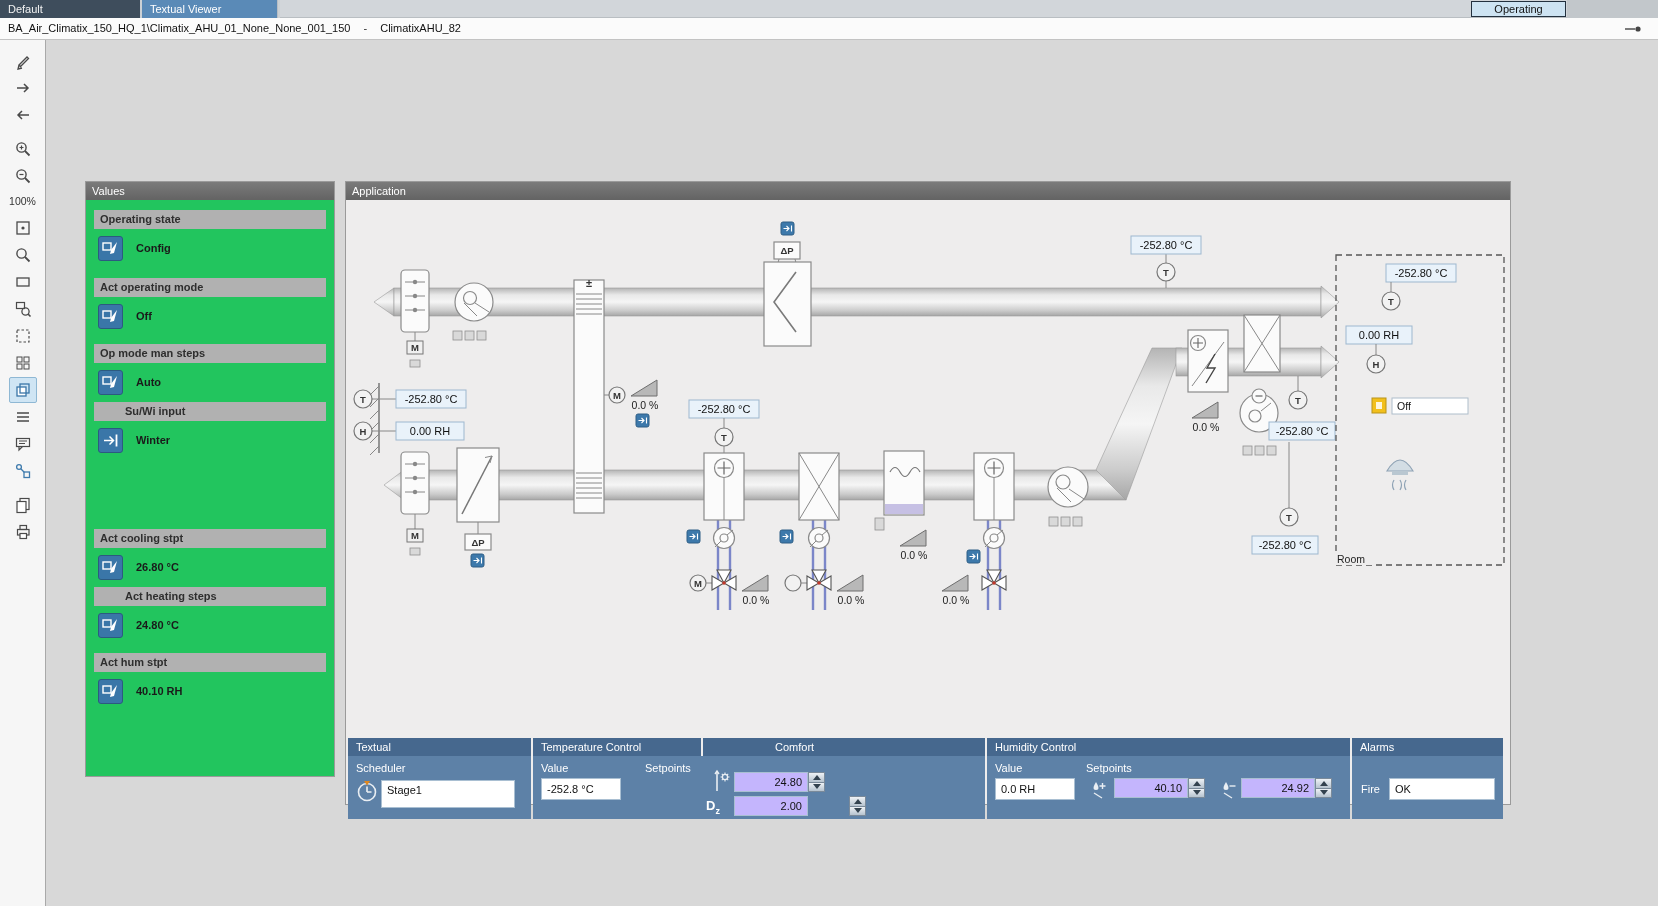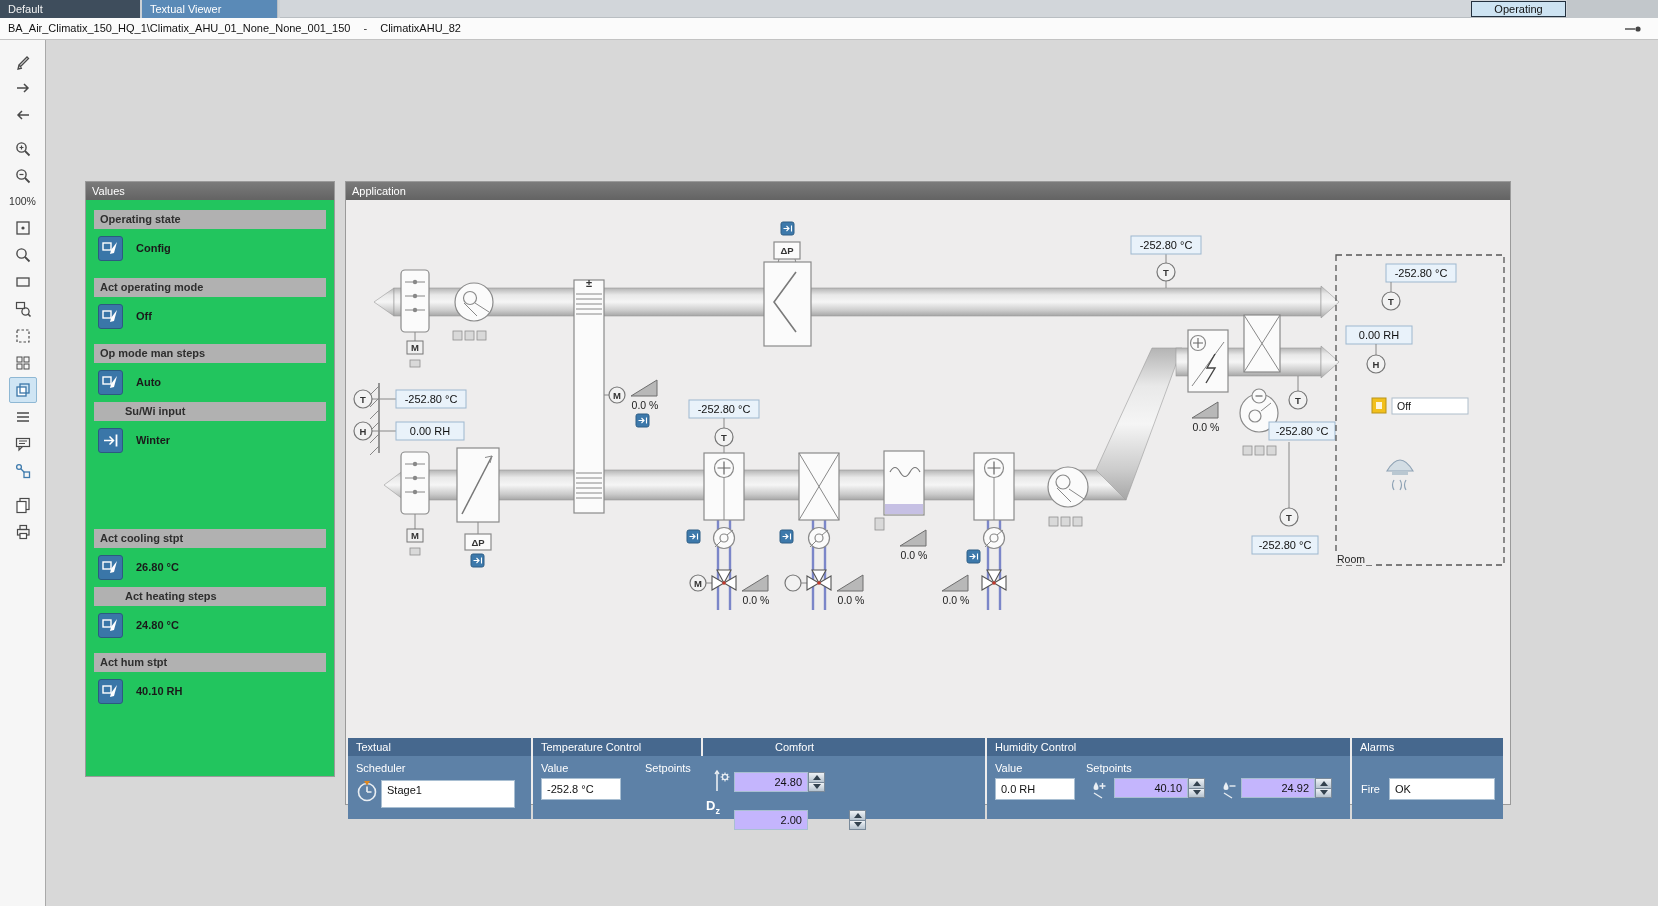--- a/index.html
+++ b/index.html
@@ -638,21 +638,21 @@
           <div class="spin-btns">
             <div class="spin-up">
                   <span class="tri-up"></span>
                 </div>
             <div class="spin-down">
                   <span class="tri-down"></span>
                 </div>
           </div>
         </div>
         <div class="dz" style="left:173px; top:42px;"><span>D</span><sub>z</sub></div>
-        <div class="spin" style="left:201px; top:54px;gap:41px;">
+        <div class="spin" style="left:201px; top:40px;gap:41px;">
           <div class="spin-field">2.00</div>
           <div class="spin-btns">
             <div class="spin-up">
                   <span class="tri-up"></span>
                 </div>
             <div class="spin-down">
                   <span class="tri-down"></span>
                 </div>
           </div>
         </div>

